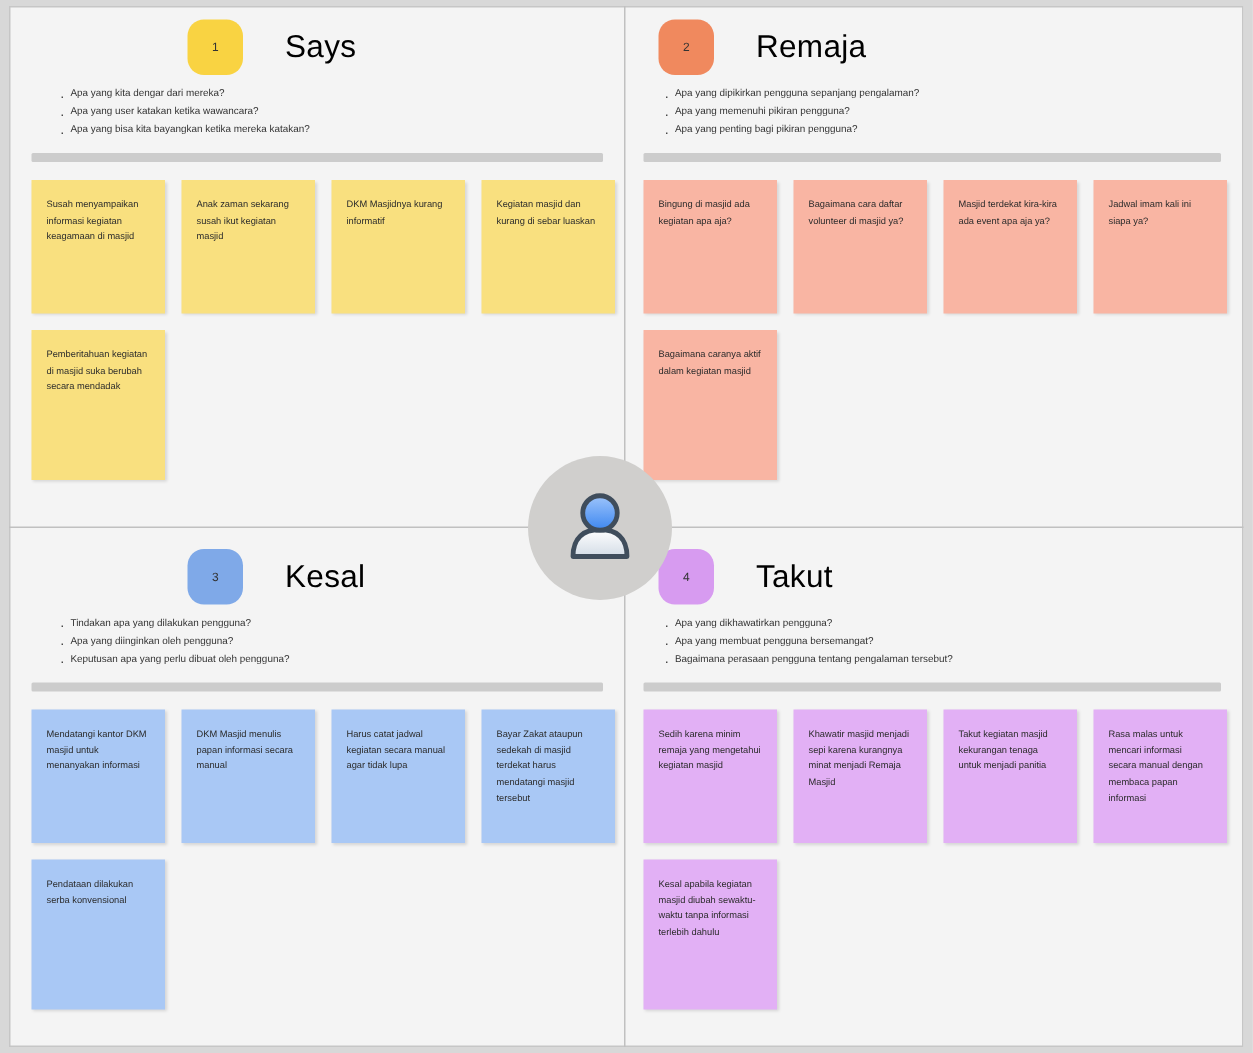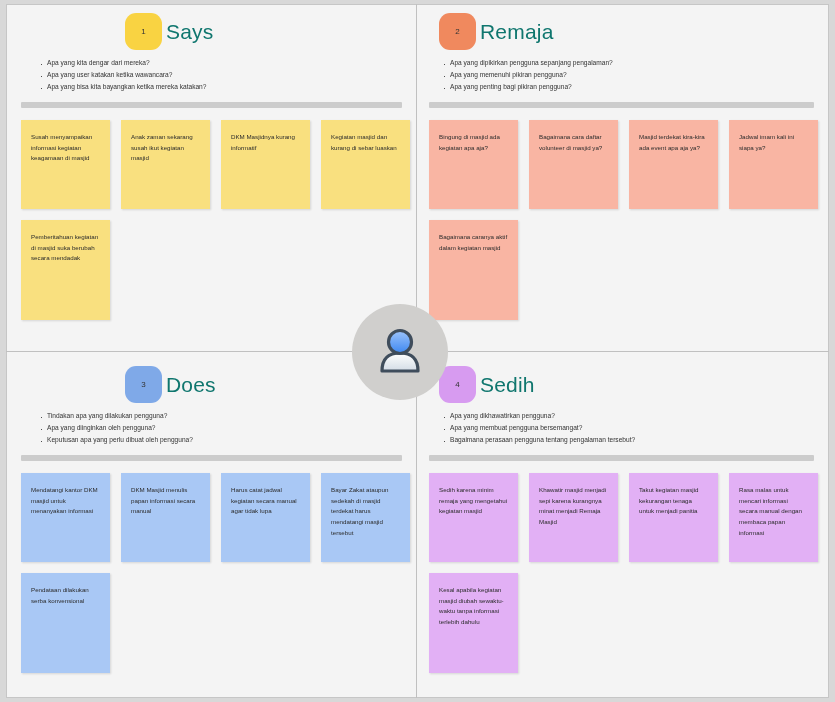--- a/index.html
+++ b/index.html
@@ -72,22 +72,22 @@
     color: #333;
     flex: 0 0 auto;
   }
   .badge.b1 { background: #f9d342; }
   .badge.b2 { background: #f0895e; }
   .badge.b3 { background: #7fa9e8; }
   .badge.b4 { background: #d79bf0; }
 
   .qtitle {
     font-size: 21px;
-    color: #0f766e;
-    margin-left: 4px;
+    color: #000000;
+    margin-left: 28px;
     letter-spacing: 0.2px;
   }
 
   .prompts {
     margin: 7px 0 0 0;
     padding-left: 40px;
     list-style: none;
     font-size: 6.6px;
     line-height: 1.82;
     color: #333;
@@ -198,41 +198,41 @@
       <div class="note salmon">Bagaimana cara daftar volunteer di masjid ya?</div>
       <div class="note salmon">Masjid terdekat kira-kira ada event apa aja ya?</div>
       <div class="note salmon">Jadwal imam kali ini siapa ya?</div>
       <div class="note salmon tall">Bagaimana caranya aktif dalam kegiatan masjid</div>
     </div>
   </div>
 
   <div class="quad q-does">
     <div class="head">
       <div class="badge b3">3</div>
-      <div class="qtitle">Does</div>
+      <div class="qtitle">Kesal</div>
     </div>
     <ul class="prompts">
       <li>Tindakan apa yang dilakukan pengguna?</li>
       <li>Apa yang diinginkan oleh pengguna?</li>
       <li>Keputusan apa yang perlu dibuat oleh pengguna?</li>
     </ul>
     <div class="divider"></div>
     <div class="notes">
       <div class="note blue">Mendatangi kantor DKM masjid untuk menanyakan informasi</div>
       <div class="note blue">DKM Masjid menulis papan informasi secara manual</div>
       <div class="note blue">Harus catat jadwal kegiatan secara manual agar tidak lupa</div>
       <div class="note blue">Bayar Zakat ataupun sedekah di masjid terdekat harus mendatangi masjid tersebut</div>
       <div class="note blue tall">Pendataan dilakukan serba konvensional</div>
     </div>
   </div>
 
   <div class="quad q-feels">
     <div class="head">
       <div class="badge b4">4</div>
-      <div class="qtitle">Sedih</div>
+      <div class="qtitle">Takut</div>
     </div>
     <ul class="prompts">
       <li>Apa yang dikhawatirkan pengguna?</li>
       <li>Apa yang membuat pengguna bersemangat?</li>
       <li>Bagaimana perasaan pengguna tentang pengalaman tersebut?</li>
     </ul>
     <div class="divider"></div>
     <div class="notes">
       <div class="note purple">Sedih karena minim remaja yang mengetahui kegiatan masjid</div>
       <div class="note purple">Khawatir masjid menjadi sepi karena kurangnya minat menjadi Remaja Masjid</div>

